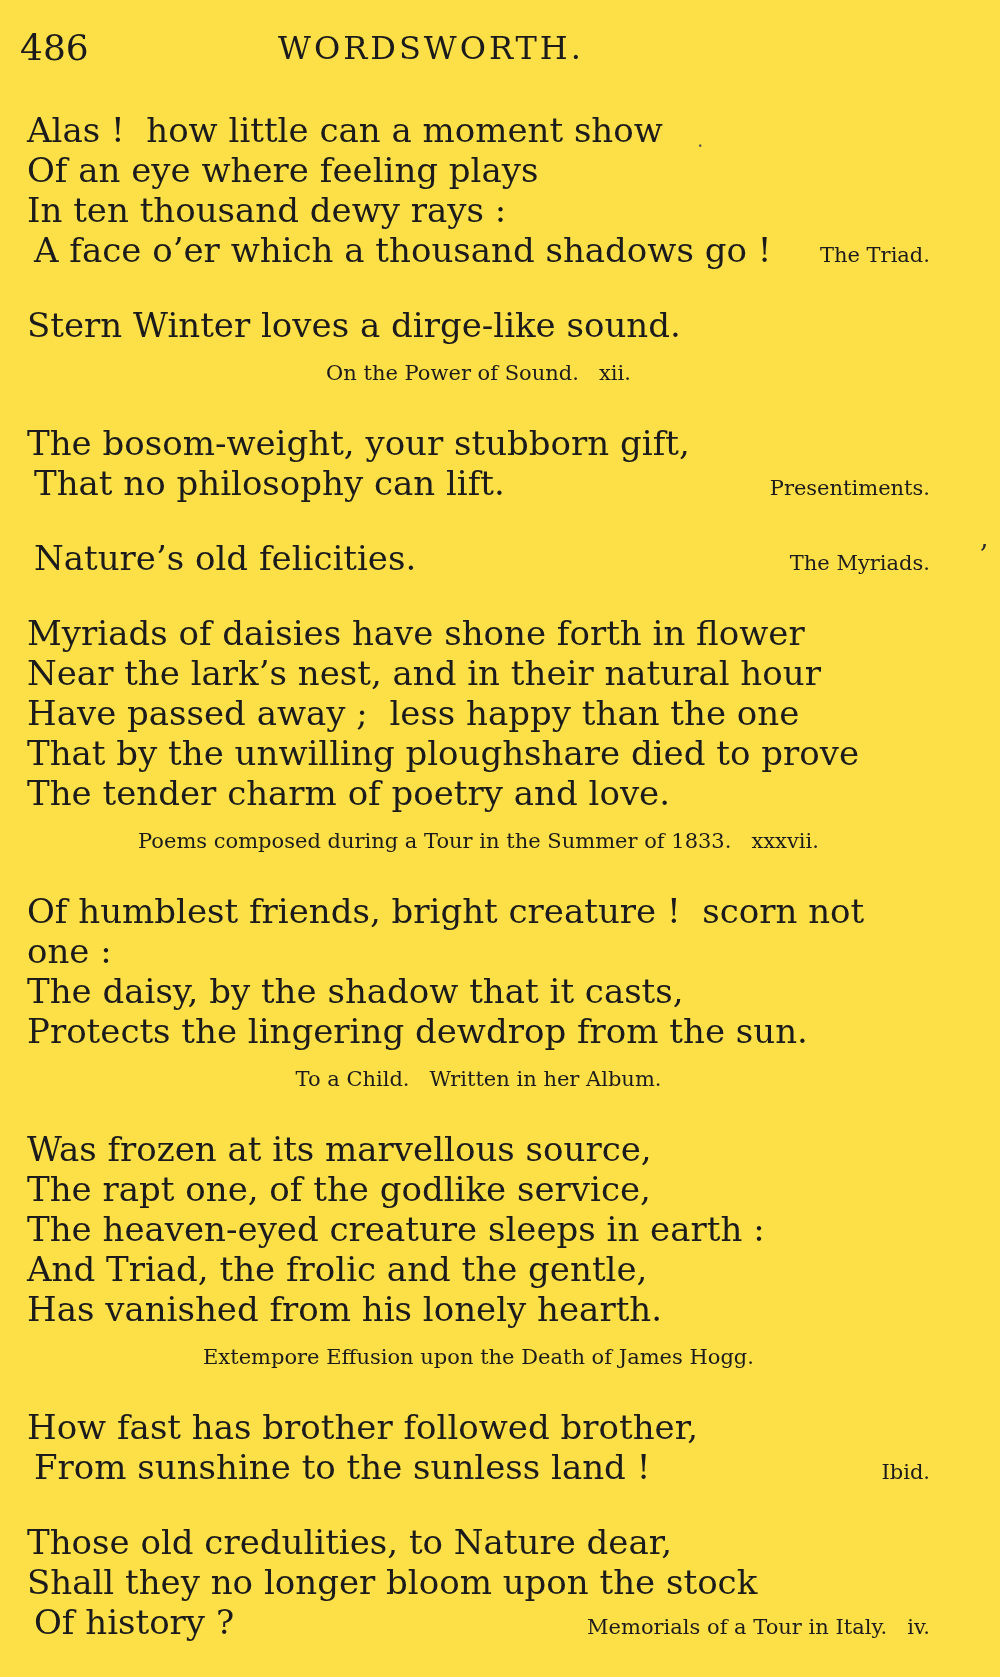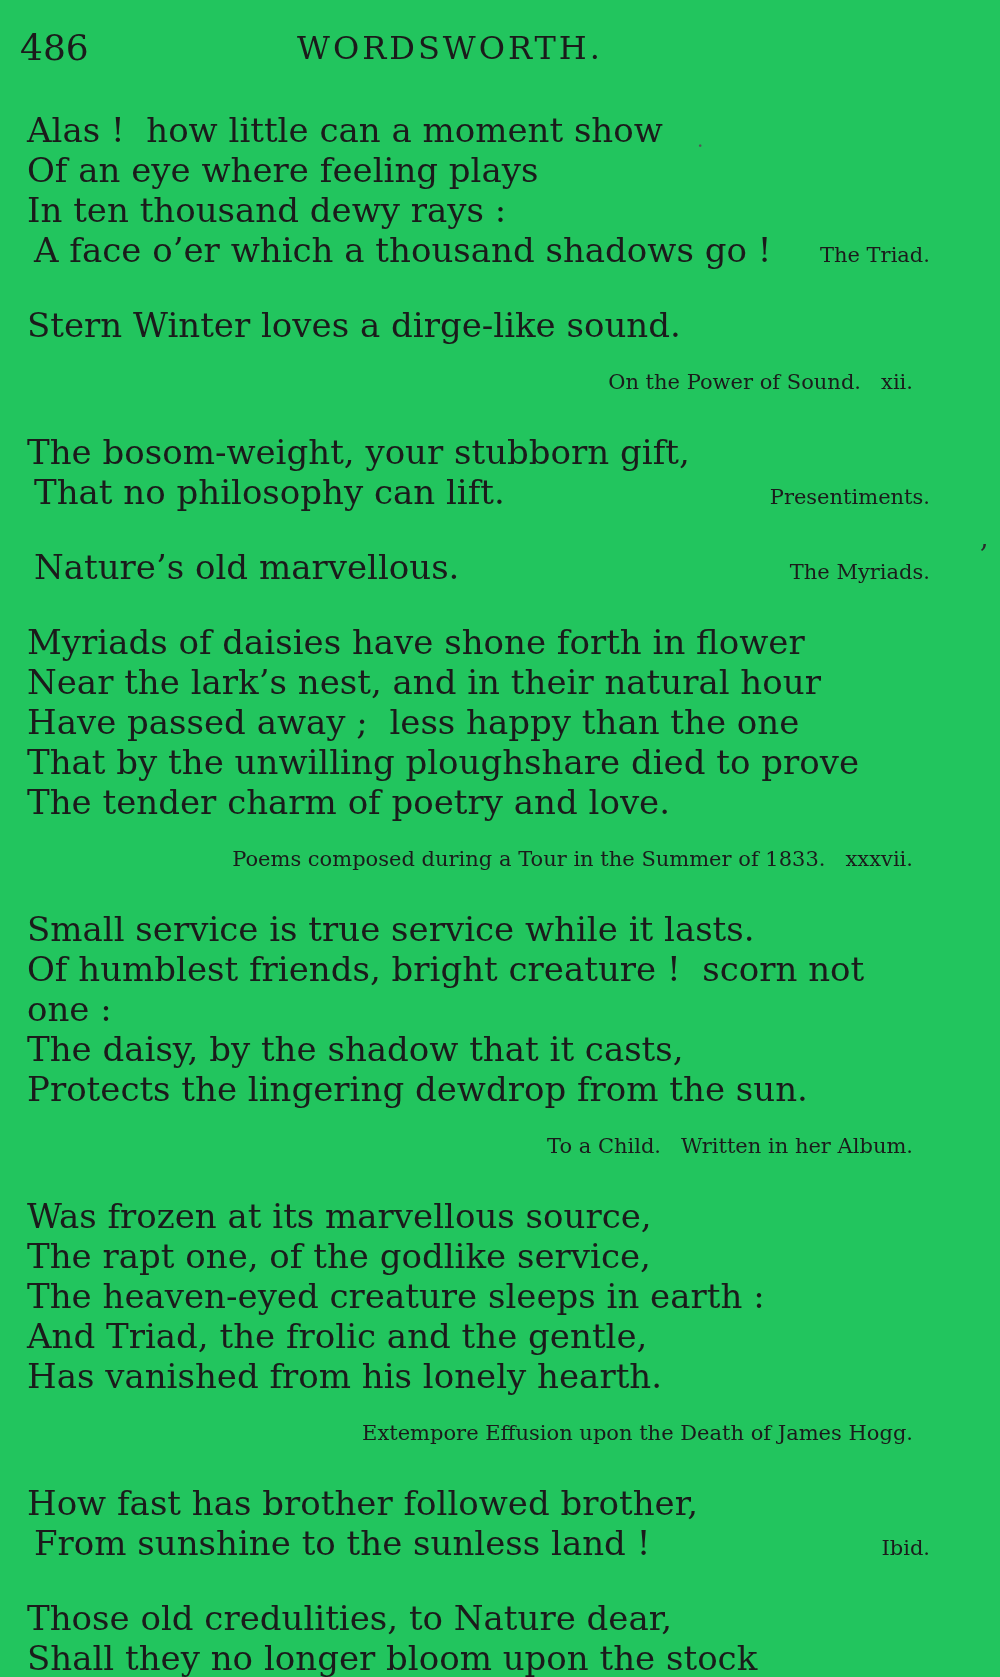--- a/index.html
+++ b/index.html
@@ -5,41 +5,41 @@
   html, body {
     margin: 0;
     padding: 0;
     background: #e8e8e6;
   }
   .page {
     position: relative;
     width: 1000px;
     height: 1677px;
     margin: 0 auto;
-    background: #22c55e;
+    background: #fde047;
     color: #1b1b1b;
     font-family: "DejaVu Serif", "Liberation Serif", serif;
     overflow: hidden;
   }
   
   .header-row {
     position: relative;
     margin-top: 28px;
     height: 40px;
     line-height: 40px;
   }
   .page-number {
     position: absolute;
     left: 20px;
     top: 0;
     font-size: 36px;
   }
   .running-header {
     position: absolute;
-    left: 450px;
+    left: 431px;
     top: 0;
     transform: translateX(-50%);
     font-size: 32px;
     letter-spacing: 3px;
     white-space: nowrap;
   }
   
   main.quotes {
     margin-top: 42px;
     padding-left: 27px;
@@ -59,22 +59,22 @@
     justify-content: space-between;
     align-items: baseline;
     margin-left: 7px;
   }
   .attr {
     font-size: 21px;
     line-height: 40px;
     white-space: pre-wrap;
   }
   .attr-row {
-    text-align: right;
-    margin: 17px;
+    text-align: center;
+    margin: 8px;
   }
   
   .artifact {
     position: absolute;
     font-size: 27px;
     color: #2a2a2a;
   }
   .artifact-comma { left: 980px; top: 522px; }
   .artifact-dot   { left: 697px; top: 128px; font-size: 20px; color: #555; }
 </style>
@@ -113,38 +113,37 @@
     <section class="q">
       <p class="line">The bosom-weight, your stubborn gift,</p>
       <div class="line row">
         <span>That no philosophy can lift.</span>
         <span class="attr">Presentiments.</span>
       </div>
     </section>
 
     <section class="q">
       <div class="line row">
-        <span>Nature’s old marvellous.</span>
+        <span>Nature’s old felicities.</span>
         <span class="attr">The Myriads.</span>
       </div>
     </section>
 
     <section class="q">
       <p class="line">Myriads of daisies have shone forth in flower</p>
       <p class="line">Near the lark’s nest, and in their natural hour</p>
       <p class="line">Have passed away ;  less happy than the one</p>
       <p class="line">That by the unwilling ploughshare died to prove</p>
       <p class="line">The tender charm of poetry and love.</p>
       <div class="attr-row">
         <span class="attr">Poems composed during a Tour in the Summer of 1833.   xxxvii.</span>
       </div>
     </section>
 
     <section class="q">
-      <p class="line">Small service is true service while it lasts.</p>
       <p class="line">Of humblest friends, bright creature !  scorn not one :</p>
       <p class="line">The daisy, by the shadow that it casts,</p>
       <p class="line">Protects the lingering dewdrop from the sun.</p>
       <div class="attr-row">
         <span class="attr">To a Child.   Written in her Album.</span>
       </div>
     </section>
 
     <section class="q">
       <p class="line">Was frozen at its marvellous source,</p>

